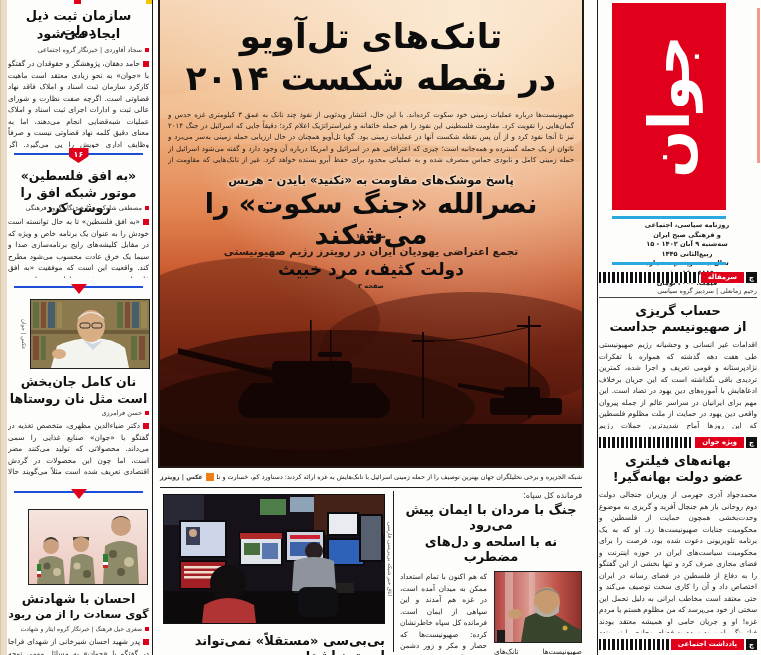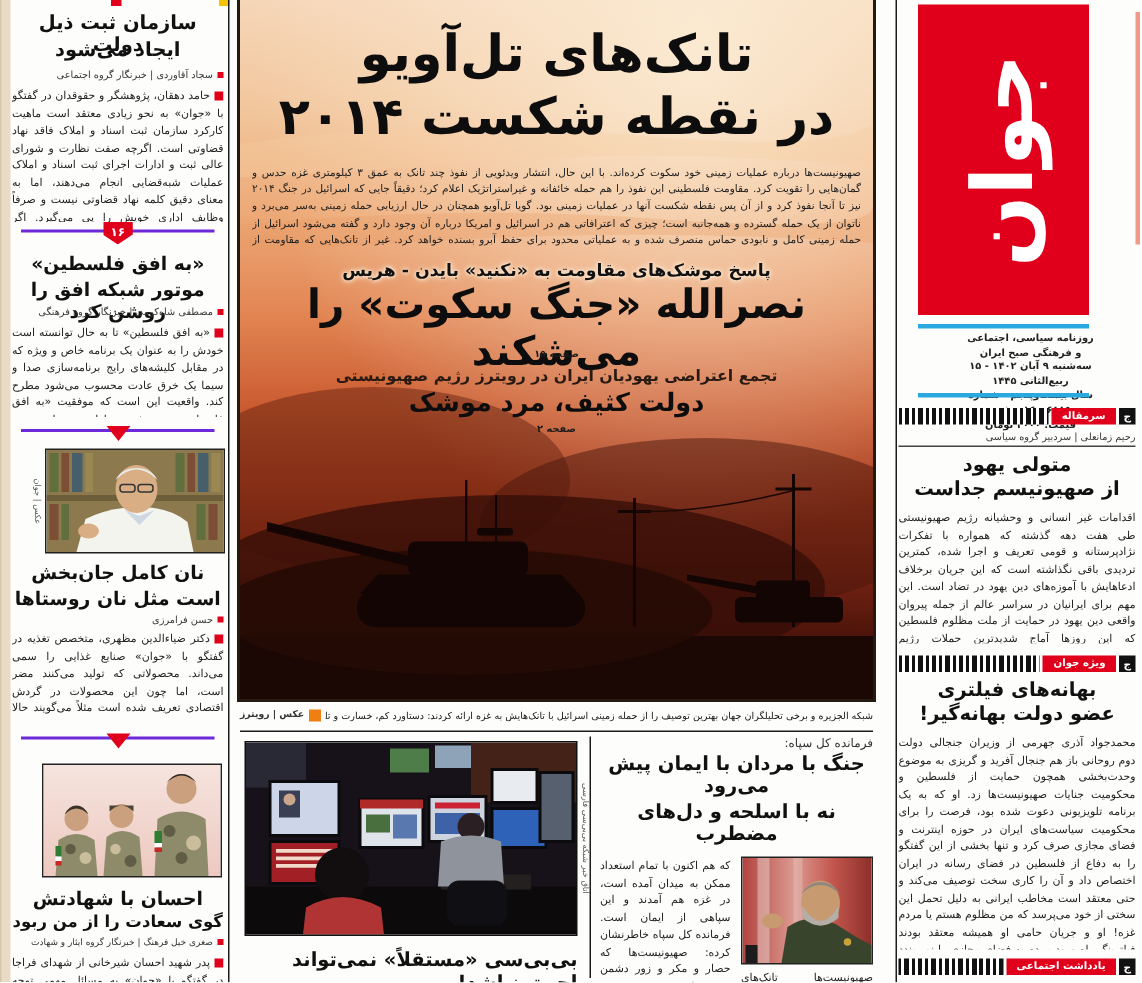--- a/index.html
+++ b/index.html
@@ -12,21 +12,21 @@
   .t-title { font-weight:bold; color:#111; text-align:center; letter-spacing:-.3px; }
   .t-byline { font-size:6.5px; color:#333; white-space:nowrap; }
   .t-body { font-size:7.3px; line-height:1.58; color:#222; text-align:justify; overflow:hidden; }
   .red-dot { display:inline-block; width:4px; height:4px; background:#e0001b; margin-left:3px; vertical-align:middle; }
   .lead-sq { display:inline-block; width:6px; height:6px; background:#e0001b; margin-left:3px; vertical-align:-1px; }
 
   
   .vline { width:1px; background:#1c1c1c; }
   .hline { height:1px; background:#1c1c1c; }
   .bluebar { background:#2aa9e0; }
-  .ldivider { height:2px; background:#6d28d9; }
+  .ldivider { height:2px; background:#1d4ed8; }
   .arrow-down { position:absolute; left:50%; top:-2px; transform:translateX(-50%);
     width:0; height:0; border-left:8px solid transparent; border-right:8px solid transparent;
     border-top:10px solid #e0001b; }
   .page-badge { position:absolute; left:50%; top:-5px; transform:translateX(-50%);
     width:20px; height:15px; background:#e0001b; color:#fff; font-size:8px; font-weight:bold;
     text-align:center; line-height:13px;
     clip-path:polygon(0 0,100% 0,100% 55%,50% 100%,0 55%); }
 
   
   .masthead-box { background:#e0001b; display:flex; align-items:center; justify-content:center; overflow:hidden; }
@@ -86,21 +86,21 @@
 
   <div class="abs sec-head" style="left:599px;top:272px;width:158px;">
     <span class="black-sq">
         <i style="font-style:normal;">ج</i>
       </span>
     <span class="sec-label">سرمقاله</span>
     <span class="barcode"></span>
   </div>
   <div class="abs t-byline" style="left:599px;top:287px;width:158px;">رحیم زمانعلی | سردبیر گروه سیاسی</div>
   <div class="abs hline" style="left:599px;top:297px;width:158px;background:#444;"></div>
-  <div class="abs t-title" style="left:599px;top:303px;width:158px;font-size:13px;">متولی یهود</div>
+  <div class="abs t-title" style="left:599px;top:303px;width:158px;font-size:13px;">حساب گریزی</div>
   <div class="abs t-title" style="left:599px;top:319px;width:158px;font-size:13px;">از صهیونیسم جداست</div>
   <div class="abs t-body" style="left:599px;top:339px;width:158px;height:90px;">اقدامات غیر انسانی و وحشیانه رژیم صهیونیستی طی هفت دهه گذشته که همواره با تفکرات نژادپرستانه و قومی تعریف و اجرا شده، کمترین تردیدی باقی نگذاشته است که این جریان برخلاف ادعاهایش با آموزه‌های دین یهود در تضاد است. این مهم برای ایرانیان در سراسر عالم از جمله پیروان واقعی دین یهود در حمایت از ملت مظلوم فلسطین که این روزها آماج شدیدترین حملات رژیم صهیونیستی از زمین و هوا و دریاست به روشنی دیده شد. اگر تا دیروز فلسطین برای کشورهای اسلامی مسئله اول بود، امروز می‌توان ادعا کرد که این مهم مسئله اول دنیای غیر اسلام می‌شود | صفحه ۲</div>
 
   <div class="abs sec-head" style="left:599px;top:437px;width:158px;">
     <span class="black-sq">
         <i style="font-style:normal;">ج</i>
       </span>
     <span class="sec-label">ویژه جوان</span>
     <span class="barcode"></span>
   </div>
@@ -163,21 +163,21 @@
       <path d="M369 327 Q310 342 264 341" stroke="#1c0805" stroke-width="1" fill="none"></path>
     </svg>
 
     <div class="abs main-h" style="left:0;top:16px;width:100%;font-size:34px;">تانک‌های تل‌آویو</div>
     <div class="abs main-h" style="left:0;top:58px;width:100%;font-size:34px;">در نقطه شکست ۲۰۱۴</div>
     <div class="abs" style="left:8px;top:110px;width:406px;height:56px;font-size:7px;line-height:1.6;color:#1c1c1c;text-align:justify;overflow:hidden;">صهیونیست‌ها درباره عملیات زمینی خود سکوت کرده‌اند. با این حال، انتشار ویدئویی از نفوذ چند تانک به عمق ۳ کیلومتری غزه حدس و گمان‌هایی را تقویت کرد. مقاومت فلسطینی این نفوذ را هم حمله خائفانه و غیراستراتژیک اعلام کرد؛ دقیقاً جایی که اسرائیل در جنگ ۲۰۱۴ نیز تا آنجا نفوذ کرد و از آن پس نقطه شکست آنها در عملیات زمینی بود. گویا تل‌آویو همچنان در حال ارزیابی حمله زمینی به‌سر می‌برد و ناتوان از یک حمله گسترده و همه‌جانبه است؛ چیزی که اعترافاتی هم در اسرائیل و امریکا درباره آن وجود دارد و گفته می‌شود اسرائیل از حمله زمینی کامل و نابودی حماس منصرف شده و به عملیاتی محدود برای حفظ آبرو بسنده خواهد کرد. غیر از تانک‌هایی که مقاومت از نابودی آنها خبر داده است، ارتش اسرائیل نیز اعلام کرد یکی از تانک‌ها در غزه واژگون شده و به مرگ یکی از سربازان و مجروح شدن چند سرباز دیگر انجامیده است | صفحه ۱۵</div>
     <div class="abs kicker" style="left:0;top:173px;width:100%;font-size:11.5px;">پاسخ موشک‌های مقاومت به «نکنید» بایدن - هریس</div>
     <div class="abs main-h" style="left:0;top:188px;width:100%;font-size:27px;letter-spacing:-.5px;">نصرالله «جنگ سکوت» را می‌شکند</div>
     <div class="abs pageref" style="left:0;top:232px;width:100%;">صفحه ۱۵</div>
     <div class="abs" style="left:0;top:245px;width:100%;font-size:10.5px;font-weight:bold;color:#2a1a12;text-align:center;">تجمع اعتراضی یهودیان ایران در رویترز رژیم صهیونیستی</div>
-    <div class="abs main-h" style="left:0;top:259px;width:100%;font-size:17px;">دولت کثیف، مرد موشک</div>
+    <div class="abs main-h" style="left:0;top:259px;width:100%;font-size:17px;">دولت کثیف، مرد خبیث</div>
     <div class="abs pageref" style="left:0;top:282px;width:100%;">صفحه ۲</div>
   </div>
 
   <div class="abs caption-row" style="left:160px;top:471px;width:422px;height:11px;">
     <span class="cap">شبکه الجزیره و برخی تحلیلگران جهان بهترین توصیف را از حمله زمینی اسرائیل با تانک‌هایش به غزه ارائه کردند: دستاورد کم، خسارت و تلفات زیاد!</span>
     <span class="cap-icon"></span>
     <span class="cap-credit">عکس | رویترز</span>
   </div>
   <div class="abs hline" style="left:160px;top:487px;width:422px;"></div>
 

